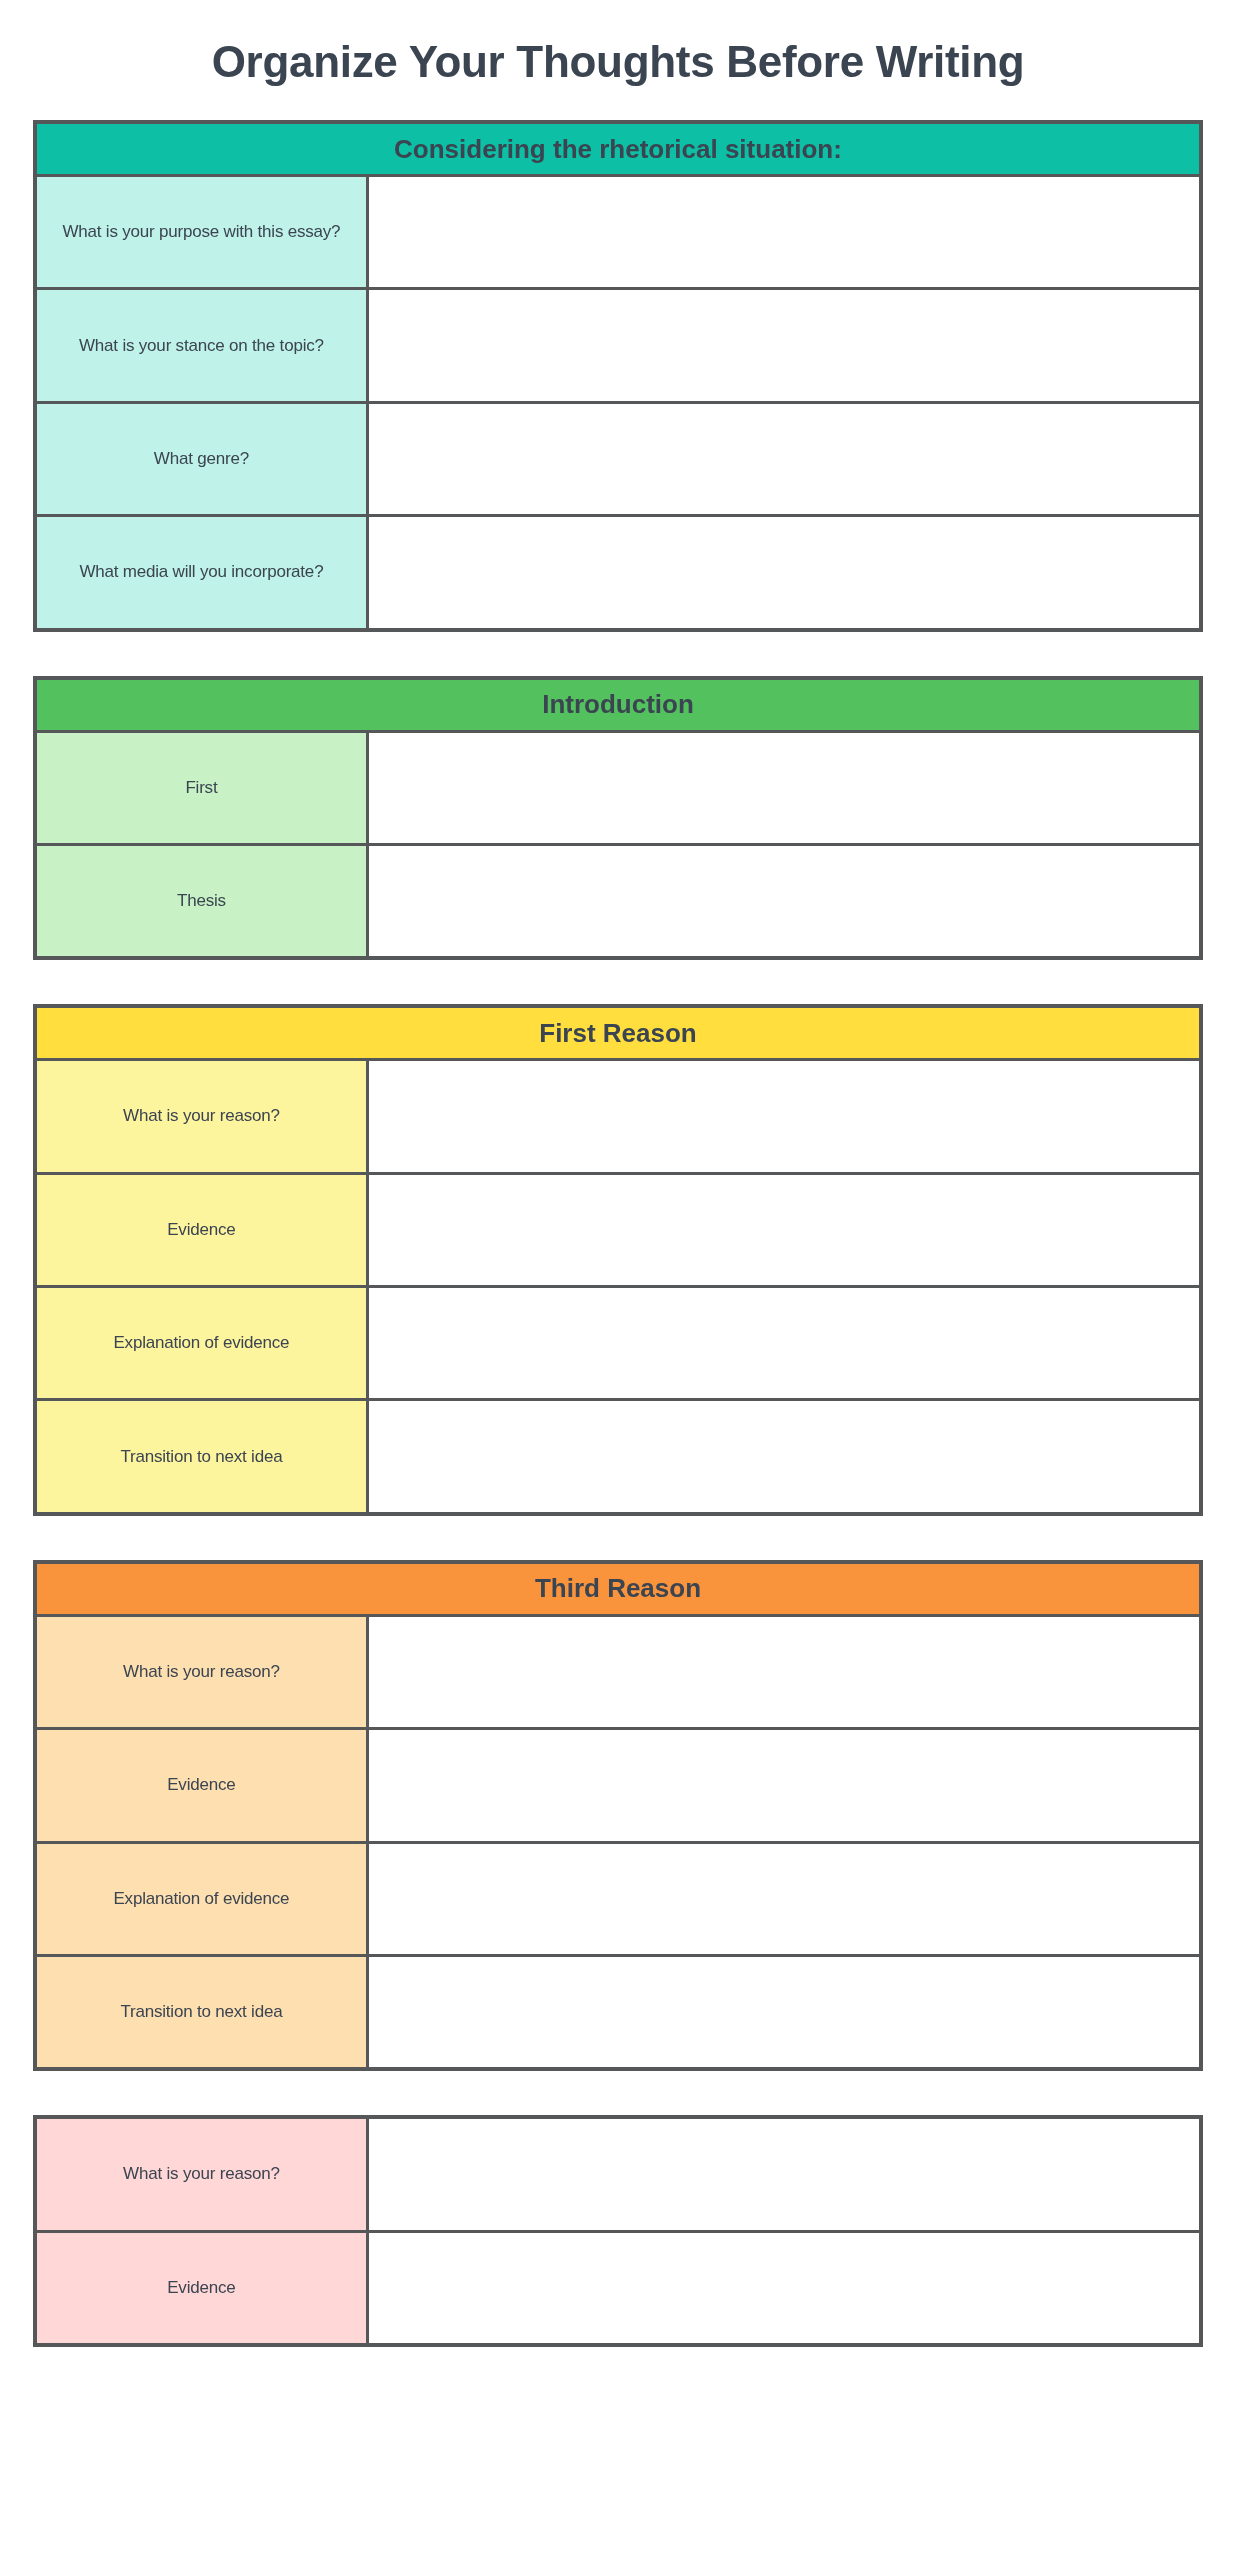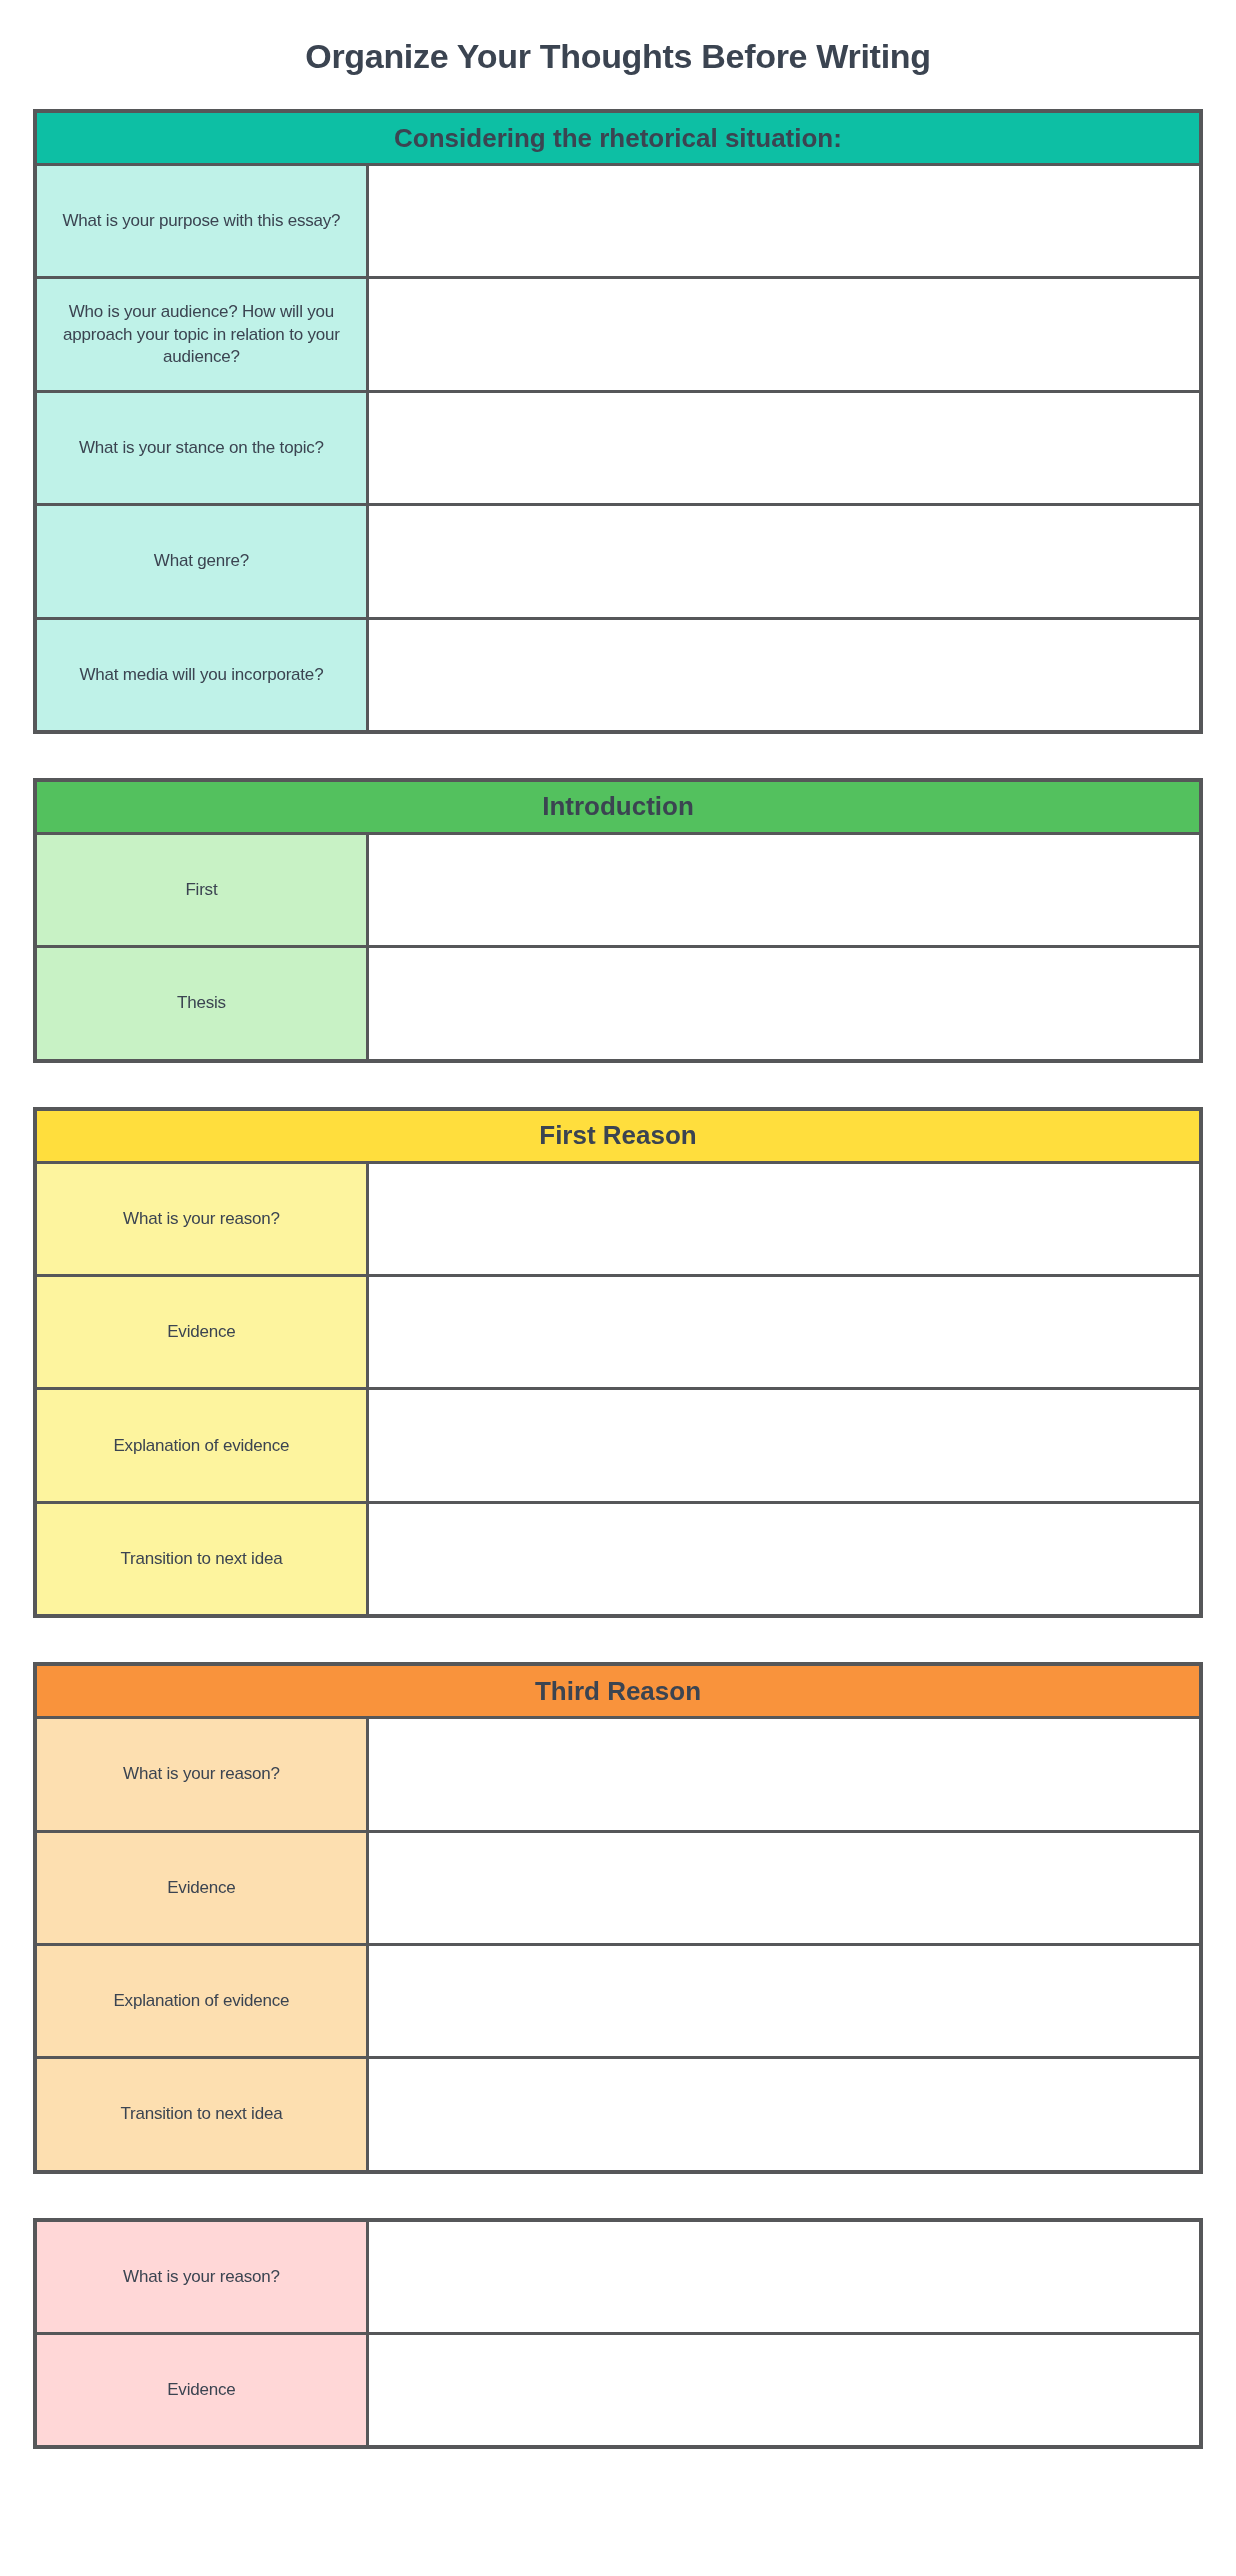--- a/index.html
+++ b/index.html
@@ -11,21 +11,21 @@
     width: 1236px;
     font-family: "Liberation Sans", sans-serif;
     color: #3b4451;
   }
   main.page {
     padding: 0 33px 15.5px 33px;
   }
   h1.page-title {
     margin: 37px 0 33px 0;
     text-align: center;
-    font-size: 34px;
+    font-size: 44px;
     font-weight: 700;
     letter-spacing: -0.3px;
     color: #3b4451;
   }
   table.section-table {
     width: 100%;
     table-layout: fixed;
     border-collapse: collapse;
     margin: 14px 0 44px 0;
     border: 4.1px solid #565759;
@@ -71,24 +71,20 @@
         <colgroup>
           <col style="width: 28.5%;">
           <col style="width: 71.5%;">
         </colgroup>
         <tbody>
           <tr>
             <th colspan="2" class="header-cell">Considering the rhetorical situation:</th>
           </tr>
           <tr>
             <td class="prompt-cell">What is your purpose with this essay?</td>
-            <td class="answer-cell"></td>
-          </tr>
-          <tr>
-            <td class="prompt-cell">Who is your audience?  How will you approach your topic in relation to your audience?</td>
             <td class="answer-cell"></td>
           </tr>
           <tr>
             <td class="prompt-cell">What is your stance on the topic?</td>
             <td class="answer-cell"></td>
           </tr>
           <tr>
             <td class="prompt-cell">What genre?</td>
             <td class="answer-cell"></td>
           </tr>

